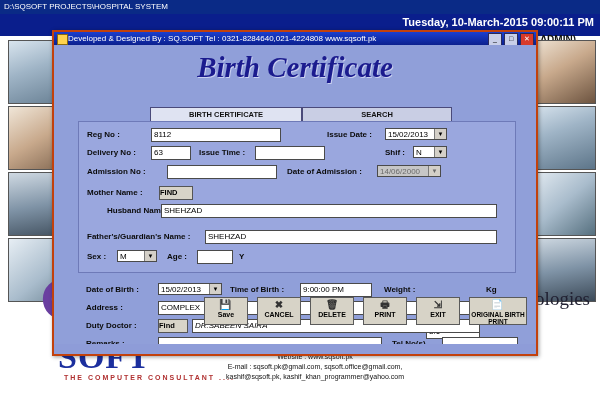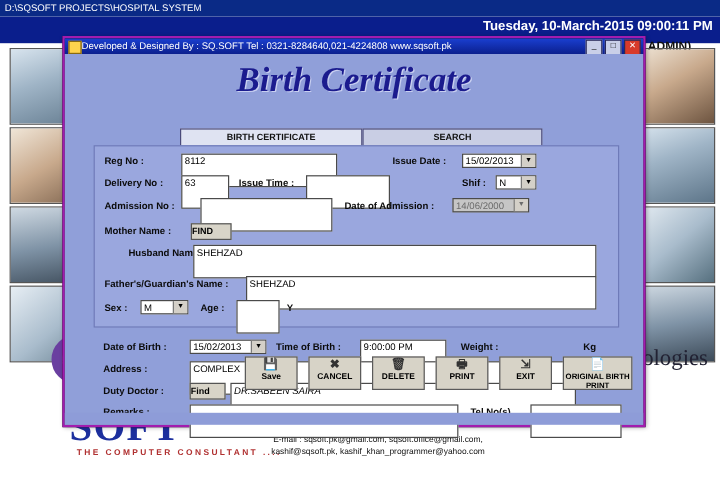--- a/index.html
+++ b/index.html
@@ -32,41 +32,41 @@
 
   .swoosh{position:absolute;left:22px;top:248px;width:120px;height:120px;color:#6a3fa0;font-size:120px;line-height:110px;font-family:"Liberation Serif",serif;}
 
   .logo-soft{position:absolute;left:58px;top:338px;font-family:"Liberation Serif",serif;font-size:34px;font-weight:bold;color:#1c2f9e;letter-spacing:1px;}
   .logo-sub{position:absolute;left:64px;top:374px;font-size:7px;color:#b03030;letter-spacing:2px;font-weight:bold;}
   .tech-word{position:absolute;right:10px;top:288px;font-family:"Liberation Serif",serif;font-size:19px;color:#223;}
 
   .footer{position:absolute;left:175px;top:352px;width:280px;text-align:center;font-size:7px;color:#111;line-height:10px;}
 
   
-  .dlg{position:absolute;left:52px;top:30px;width:482px;height:322px;background:#000000;border:2px solid #a21caf;box-shadow:1px 1px 4px rgba(0,0,0,.4);}
+  .dlg{position:absolute;left:52px;top:30px;width:482px;height:322px;background:#ec4899;border:2px solid #c2410c;box-shadow:1px 1px 4px rgba(0,0,0,.4);}
   .dlg-title{height:13px;background:linear-gradient(180deg,#1a3fd0,#0b1f8e);color:#fff;font-size:8px;line-height:13px;padding-left:14px;position:relative;}
   .dlg-ico{position:absolute;left:3px;top:2px;width:9px;height:9px;background:#ffd34d;border:1px solid #8a6a10;}
   .dlg-btns{position:absolute;right:2px;top:1px;display:flex;gap:2px;}
   .dlg-btn{width:12px;height:11px;background:#c9cfe8;border:1px solid #2a2a5a;font-size:7px;line-height:10px;text-align:center;color:#000;}
   .dlg-btn.close{background:#d83a2a;color:#fff;}
 
   .dlg-body{position:relative;width:100%;height:309px;background:#909fd9;}
   .dlg-head{text-align:center;padding-top:6px;}
   .dlg-head .title{font-family:"Liberation Serif",serif;font-style:italic;font-weight:bold;font-size:29px;color:#1b1b8e;text-shadow:1px 1px 0 #c8cff0;}
 
   
   .tabs{position:absolute;left:96px;top:62px;width:300px;height:14px;}
   .tab{position:absolute;top:0;height:14px;background:#c9cee4;border:1px solid #4a4a7a;font-size:7.5px;line-height:13px;text-align:center;color:#111;font-weight:bold;}
   .tab.t1{left:0;width:150px;background:#dfe3f2;}
   .tab.t2{left:152px;width:148px;}
 
   .panel{position:absolute;left:24px;top:76px;width:436px;height:150px;background:#9aa7de;border:1px solid #6e7ab8;}
 
   .lbl{position:absolute;font-size:8px;color:#0b0b0b;font-weight:bold;}
-  .inp{position:absolute;background:#ffffff;border:1px solid #4a4a4a;font-size:8px;color:#000;padding:0 2px;box-sizing:border-box;line-height:11px;height:28px;overflow:hidden;white-space:nowrap;}
+  .inp{position:absolute;background:#ffffff;border:1px solid #4a4a4a;font-size:8px;color:#000;padding:0 2px;box-sizing:border-box;line-height:11px;height:14px;overflow:hidden;white-space:nowrap;}
   .ddl{position:absolute;background:#ffffff;border:1px solid #4a4a4a;height:12px;font-size:8px;color:#000;box-sizing:border-box;line-height:11px;padding-left:2px;}
   .ddl .arw{position:absolute;right:0;top:0;width:11px;height:10px;background:#d4d0c8;border-left:1px solid #7a7a7a;font-size:6px;line-height:10px;text-align:center;}
   .btn-sm{position:absolute;height:12px;background:#d8d4c8;border:1px solid #555;font-size:7.5px;line-height:11px;text-align:left;color:#000;font-weight:bold;}
 
   
   .btn-row{position:absolute;left:150px;top:252px;width:340px;height:32px;}
   .bbtn{position:absolute;top:0;width:44px;height:28px;background:#d7d3c7;border:1px solid #5a5a5a;text-align:center;font-size:7px;color:#000;font-weight:bold;padding-top:1px;box-sizing:border-box;}
   .bbtn .gl{display:block;font-size:10px;line-height:12px;color:#333;}
   .bbtn.wide{width:58px;font-size:6.5px;}
 

